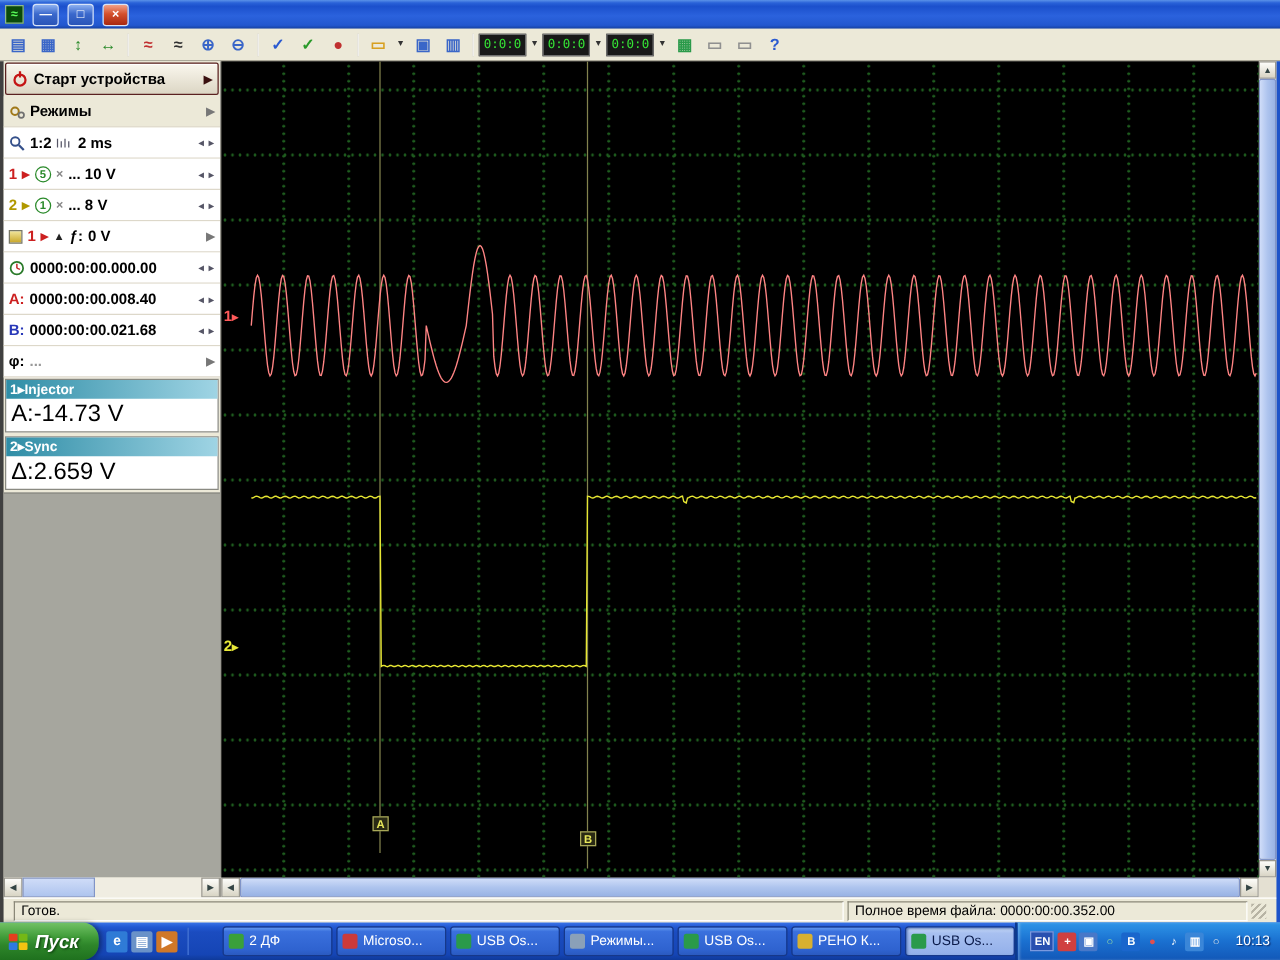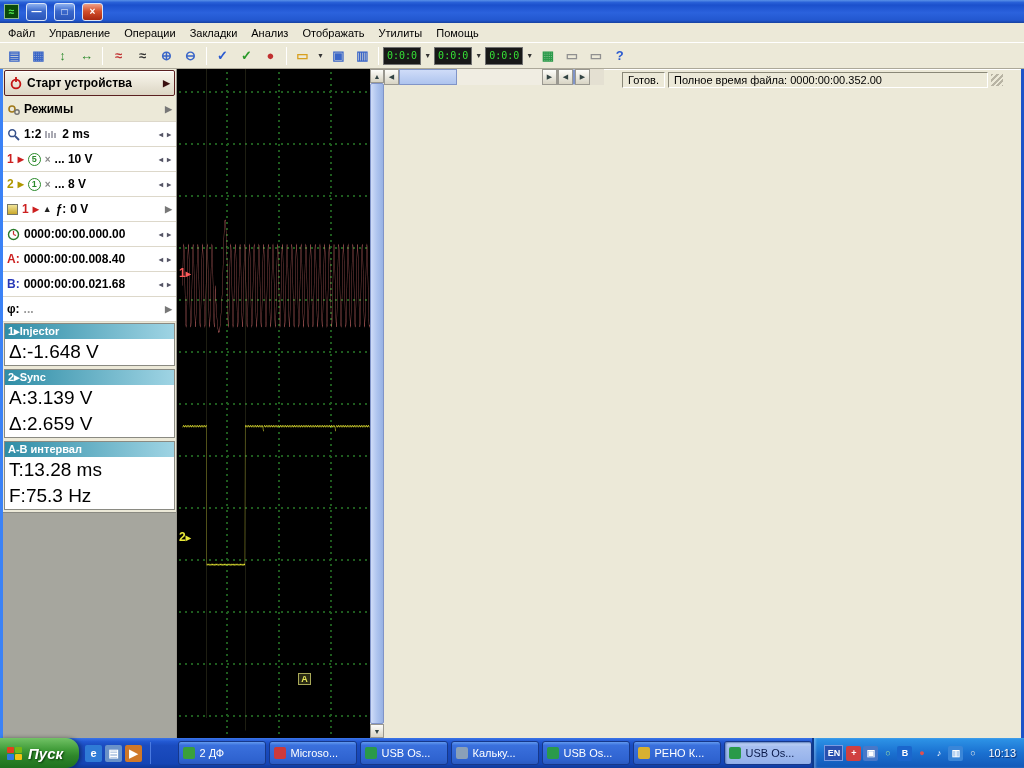--- a/index.html
+++ b/index.html
@@ -28,21 +28,21 @@
   .tb-btn { width:23px; height:22px; display:flex; align-items:center; justify-content:center;
     font-size:13px; font-weight:bold; border:1px solid transparent; border-radius:2px; }
   .tb-sep { width:1px; height:18px; background:#ACA899; border-right:1px solid #fff; margin:0 3px; }
   .tb-led { height:18px; background:#181818; color:#35e035; border:1px solid #707070;
     font-family:"DejaVu Sans Mono", monospace; font-size:10px; padding:0 3px;
     display:flex; align-items:center; }
   .tb-dd { width:11px; height:20px; display:flex; align-items:center; justify-content:center;
     font-size:7px; color:#333; }
 
   
-  .window-body { flex:1; display:flex; border-left:3px solid #3b82f6;
+  .window-body { flex:1; display:flex; flex-direction:column; border-left:3px solid #404040;
     border-right:3px solid #1d53c9; min-height:0; }
   .content { flex:1; display:flex; min-height:0; }
 
   
   .sidebar { width:174px; flex:0 0 174px; background:#ECE9D8; display:flex; flex-direction:column;
     border-right:1px solid #9a9890; }
   .start-row { height:26px; flex:0 0 26px; margin:1px; border:1px solid #5a2020; border-radius:2px;
     background:linear-gradient(#faf7ee,#dcd6c4); display:flex; align-items:center; gap:4px; padding:0 4px;
     font-weight:bold; font-size:12px; box-shadow:inset 0 1px 0 #fff; }
   .srow { height:25px; flex:0 0 25px; display:flex; align-items:center; gap:4px; padding:0 4px;
@@ -92,21 +92,21 @@
   .side-hscroll .sb-btn, .main-hscroll .sb-btn { width:15px; flex:0 0 15px; height:16px; }
   .side-hscroll .sb-thumb { flex:0 0 58px; background:linear-gradient(#cfdcf8,#aec4ee); border:1px solid #8094c8; }
   .side-hscroll .sb-track { flex:1; }
   .main-hscroll { flex:1; background:#f0ede2; display:flex; }
   .main-hscroll .sb-thumb { flex:1; background:linear-gradient(#cfdcf8,#aec4ee 50%,#98b2e4);
     border:1px solid #8094c8; border-radius:2px; }
   .sb-corner { width:14px; flex:0 0 14px; background:#e4e0d2; }
 
   
   .statusbar { height:20px; flex:0 0 20px; background:#ECE9D8; display:flex; align-items:center;
-    padding:1px 18px; gap:3px; border-top:1px solid #fff; }
+    padding:1px 8px; gap:3px; border-top:1px solid #fff; }
   .status-pane { height:16px; border:1px solid; border-color:#8a8878 #fff #fff #8a8878; padding:1px 5px;
     display:flex; align-items:center; white-space:nowrap; }
   .status-left { flex:1; }
   .status-right { width:320px; flex:0 0 320px; }
   .grip { width:12px; height:12px; background:repeating-linear-gradient(135deg,#b8b4a4 0 2px,transparent 2px 4px); }
 
   
   .taskbar { height:30px; flex:0 0 30px; display:flex; align-items:center;
     background:linear-gradient(180deg,#3a74e8 0%,#2258d2 12%,#1b4cc0 25%,#1545b5 85%,#0f3a9a 100%); }
   .start-btn { height:30px; padding:0 16px 0 7px; border-radius:0 13px 13px 0;
@@ -144,30 +144,20 @@
 
 <div class="screen">
 
   <div class="titlebar">
     <span class="app-icon">≈</span>
     <div class="win-btn">—</div>
     <div class="win-btn">□</div>
     <div class="win-btn close">×</div>
   </div>
 
-  <div class="menubar">
-      <span class="menu-item">Файл</span>
-      <span class="menu-item">Управление</span>
-      <span class="menu-item">Операции</span>
-      <span class="menu-item">Закладки</span>
-      <span class="menu-item">Анализ</span>
-      <span class="menu-item">Отображать</span>
-      <span class="menu-item">Утилиты</span>
-      <span class="menu-item">Помощь</span>
-    </div>
 
   <div class="toolbar">
       <div class="tb-btn" style="color: rgb(58, 102, 200);">▤</div>
       <div class="tb-btn" style="color: rgb(58, 102, 200);">▦</div>
       <div class="tb-btn" style="color: rgb(42, 138, 42);">↕</div>
       <div class="tb-btn" style="color: rgb(42, 138, 42);">↔</div>
       <div class="tb-sep"></div>
       <div class="tb-btn" style="color: rgb(192, 48, 48);">≈</div>
       <div class="tb-btn" style="color: rgb(48, 48, 48);">≈</div>
       <div class="tb-btn" style="color: rgb(58, 102, 200);">⊕</div>
@@ -302,31 +292,25 @@
         </div>
 
         <div class="srow">
           <span>φ:</span>
           <span class="gray-dots">...</span>
           <span class="row-menu-arrow">▶</span>
         </div>
 
         <div class="mpanel">
           <div class="mpanel-hd">1▸Injector</div>
-          <div class="mpanel-line">Δ:-1.648 V</div>
+          <div class="mpanel-line">A:-14.73 V</div>
         </div>
         <div class="mpanel">
           <div class="mpanel-hd">2▸Sync</div>
-          <div class="mpanel-line">A:3.139 V</div>
           <div class="mpanel-line">Δ:2.659 V</div>
-        </div>
-        <div class="mpanel">
-          <div class="mpanel-hd">А-В интервал</div>
-          <div class="mpanel-line">T:13.28 ms</div>
-          <div class="mpanel-line">F:75.3 Hz</div>
         </div>
 
         <div class="sidebar-fill"></div>
       </div>
 
       <div class="scope" id="scope">
         <svg id="scope-svg" viewBox="0 0 830 633" preserveAspectRatio="none">
             <path d="M127 0 L127 614" stroke="#82824e" fill="none" stroke-width="1"></path>
             <path d="M293 0 L293 626" stroke="#82824e" fill="none" stroke-width="1"></path>
             <path d="M24 205.0L25 193.1L26 182.3L27 173.7L28 168.1L29 166.0L30 167.7L31 173.0L32 181.3L33 191.9L34 203.8L35 215.8L36 226.7L37 235.6L38 241.5L39 244.0L40 242.6L41 237.7L42 229.7L43 219.2L44 207.4L45 195.4L46 184.3L47 175.2L48 168.9L49 166.1L50 167.1L51 171.6L52 179.4L53 189.7L54 201.4L55 213.4L56 224.7L57 234.0L58 240.6L59 243.8L60 243.2L61 239.0L62 231.5L63 221.5L64 209.8L65 197.8L66 186.4L67 176.8L68 169.9L69 166.4L70 166.6L71 170.4L72 177.6L73 187.5L74 199.0L75 211.0L76 222.5L77 232.4L78 239.6L79 243.4L80 243.6L81 240.1L82 233.2L83 223.6L84 212.2L85 200.2L86 188.5L87 178.5L88 171.0L89 166.8L90 166.2L91 169.4L92 176.0L93 185.3L94 196.6L95 208.6L96 220.3L97 230.6L98 238.4L99 242.9L100 243.9L101 241.1L102 234.8L103 225.7L104 214.6L105 202.6L106 190.8L107 180.3L108 172.3L109 167.4L110 166.0L111 168.5L112 174.4L113 183.3L114 194.2L115 206.2L116 218.1L117 228.7L118 237.0L119 242.3L120 244.0L121 241.9L122 236.3L123 227.7L124 216.9L125 205.0L126 193.1L127 182.3L128 173.7L129 168.1L130 166.0L131 167.7L132 173.0L133 181.3L134 191.9L135 203.8L136 215.8L137 226.7L138 235.6L139 241.5L140 244.0L141 242.6L142 237.7L143 229.7L144 219.2L145 207.4L146 195.4L147 184.3L148 175.2L149 168.9L150 166.1L151 167.1L152 171.6L153 179.4L154 189.7L155 201.4L156 213.4L157 224.7L158 234.0L159 240.6L160 243.8L161 243.2L162 239.0L163 231.5L164 205.0L165 209.3L166 213.6L167 217.8L168 221.8L169 225.7L170 229.4L171 232.9L172 236.1L173 239.0L174 241.6L175 243.8L176 245.7L177 247.1L178 248.2L179 248.8L180 249.0L181 248.8L182 248.2L183 247.1L184 245.7L185 243.8L186 241.6L187 239.0L188 236.1L189 232.9L190 229.4L191 225.7L192 221.8L193 217.8L194 213.6L195 209.3L196 205.0L197 196.2L198 187.5L199 179.2L200 171.5L201 164.4L202 158.1L203 152.8L204 148.6L205 145.5L206 143.6L207 143.0L208 143.6L209 145.5L210 148.6L211 152.8L212 158.1L213 164.4L214 171.5L215 179.2L216 187.5L217 196.2L218 228.7L219 237.0L220 242.3L221 244.0L222 241.9L223 236.3L224 227.7L225 216.9L226 205.0L227 193.1L228 182.3L229 173.7L230 168.1L231 166.0L232 167.7L233 173.0L234 181.3L235 191.9L236 203.8L237 215.8L238 226.7L239 235.6L240 241.5L241 244.0L242 242.6L243 237.7L244 229.7L245 219.2L246 207.4L247 195.4L248 184.3L249 175.2L250 168.9L251 166.1L252 167.1L253 171.6L254 179.4L255 189.7L256 201.4L257 213.4L258 224.7L259 234.0L260 240.6L261 243.8L262 243.2L263 239.0L264 231.5L265 221.5L266 209.8L267 197.8L268 186.4L269 176.8L270 169.9L271 166.4L272 166.6L273 170.4L274 177.6L275 187.5L276 199.0L277 211.0L278 222.5L279 232.4L280 239.6L281 243.4L282 243.6L283 240.1L284 233.2L285 223.6L286 212.2L287 200.2L288 188.5L289 178.5L290 171.0L291 166.8L292 166.2L293 169.4L294 176.0L295 185.3L296 196.6L297 208.6L298 220.3L299 230.6L300 238.4L301 242.9L302 243.9L303 241.1L304 234.8L305 225.7L306 214.6L307 202.6L308 190.8L309 180.3L310 172.3L311 167.4L312 166.0L313 168.5L314 174.4L315 183.3L316 194.2L317 206.2L318 218.1L319 228.7L320 237.0L321 242.3L322 244.0L323 241.9L324 236.3L325 227.7L326 216.9L327 205.0L328 193.1L329 182.3L330 173.7L331 168.1L332 166.0L333 167.7L334 173.0L335 181.3L336 191.9L337 203.8L338 215.8L339 226.7L340 235.6L341 241.5L342 244.0L343 242.6L344 237.7L345 229.7L346 219.2L347 207.4L348 195.4L349 184.3L350 175.2L351 168.9L352 166.1L353 167.1L354 171.6L355 179.4L356 189.7L357 201.4L358 213.4L359 224.7L360 234.0L361 240.6L362 243.8L363 243.2L364 239.0L365 231.5L366 221.5L367 209.8L368 197.8L369 186.4L370 176.8L371 169.9L372 166.4L373 166.6L374 170.4L375 177.6L376 187.5L377 199.0L378 211.0L379 222.5L380 232.4L381 239.6L382 243.4L383 243.6L384 240.1L385 233.2L386 223.6L387 212.2L388 200.2L389 188.5L390 178.5L391 171.0L392 166.8L393 166.2L394 169.4L395 176.0L396 185.3L397 196.6L398 208.6L399 220.3L400 230.6L401 238.4L402 242.9L403 243.9L404 241.1L405 234.8L406 225.7L407 214.6L408 202.6L409 190.8L410 180.3L411 172.3L412 167.4L413 166.0L414 168.5L415 174.4L416 183.3L417 194.2L418 206.2L419 218.1L420 228.7L421 237.0L422 242.3L423 244.0L424 241.9L425 236.3L426 227.7L427 216.9L428 205.0L429 193.1L430 182.3L431 173.7L432 168.1L433 166.0L434 167.7L435 173.0L436 181.3L437 191.9L438 203.8L439 215.8L440 226.7L441 235.6L442 241.5L443 244.0L444 242.6L445 237.7L446 229.7L447 219.2L448 207.4L449 195.4L450 184.3L451 175.2L452 168.9L453 166.1L454 167.1L455 171.6L456 179.4L457 189.7L458 201.4L459 213.4L460 224.7L461 234.0L462 240.6L463 243.8L464 243.2L465 239.0L466 231.5L467 221.5L468 209.8L469 197.8L470 186.4L471 176.8L472 169.9L473 166.4L474 166.6L475 170.4L476 177.6L477 187.5L478 199.0L479 211.0L480 222.5L481 232.4L482 239.6L483 243.4L484 243.6L485 240.1L486 233.2L487 223.6L488 212.2L489 200.2L490 188.5L491 178.5L492 171.0L493 166.8L494 166.2L495 169.4L496 176.0L497 185.3L498 196.6L499 208.6L500 220.3L501 230.6L502 238.4L503 242.9L504 243.9L505 241.1L506 234.8L507 225.7L508 214.6L509 202.6L510 190.8L511 180.3L512 172.3L513 167.4L514 166.0L515 168.5L516 174.4L517 183.3L518 194.2L519 206.2L520 218.1L521 228.7L522 237.0L523 242.3L524 244.0L525 241.9L526 236.3L527 227.7L528 216.9L529 205.0L530 193.1L531 182.3L532 173.7L533 168.1L534 166.0L535 167.7L536 173.0L537 181.3L538 191.9L539 203.8L540 215.8L541 226.7L542 235.6L543 241.5L544 244.0L545 242.6L546 237.7L547 229.7L548 219.2L549 207.4L550 195.4L551 184.3L552 175.2L553 168.9L554 166.1L555 167.1L556 171.6L557 179.4L558 189.7L559 201.4L560 213.4L561 224.7L562 234.0L563 240.6L564 243.8L565 243.2L566 239.0L567 231.5L568 221.5L569 209.8L570 197.8L571 186.4L572 176.8L573 169.9L574 166.4L575 166.6L576 170.4L577 177.6L578 187.5L579 199.0L580 211.0L581 222.5L582 232.4L583 239.6L584 243.4L585 243.6L586 240.1L587 233.2L588 223.6L589 212.2L590 200.2L591 188.5L592 178.5L593 171.0L594 166.8L595 166.2L596 169.4L597 176.0L598 185.3L599 196.6L600 208.6L601 220.3L602 230.6L603 238.4L604 242.9L605 243.9L606 241.1L607 234.8L608 225.7L609 214.6L610 202.6L611 190.8L612 180.3L613 172.3L614 167.4L615 166.0L616 168.5L617 174.4L618 183.3L619 194.2L620 206.2L621 218.1L622 228.7L623 237.0L624 242.3L625 244.0L626 241.9L627 236.3L628 227.7L629 216.9L630 205.0L631 193.1L632 182.3L633 173.7L634 168.1L635 166.0L636 167.7L637 173.0L638 181.3L639 191.9L640 203.8L641 215.8L642 226.7L643 235.6L644 241.5L645 244.0L646 242.6L647 237.7L648 229.7L649 219.2L650 207.4L651 195.4L652 184.3L653 175.2L654 168.9L655 166.1L656 167.1L657 171.6L658 179.4L659 189.7L660 201.4L661 213.4L662 224.7L663 234.0L664 240.6L665 243.8L666 243.2L667 239.0L668 231.5L669 221.5L670 209.8L671 197.8L672 186.4L673 176.8L674 169.9L675 166.4L676 166.6L677 170.4L678 177.6L679 187.5L680 199.0L681 211.0L682 222.5L683 232.4L684 239.6L685 243.4L686 243.6L687 240.1L688 233.2L689 223.6L690 212.2L691 200.2L692 188.5L693 178.5L694 171.0L695 166.8L696 166.2L697 169.4L698 176.0L699 185.3L700 196.6L701 208.6L702 220.3L703 230.6L704 238.4L705 242.9L706 243.9L707 241.1L708 234.8L709 225.7L710 214.6L711 202.6L712 190.8L713 180.3L714 172.3L715 167.4L716 166.0L717 168.5L718 174.4L719 183.3L720 194.2L721 206.2L722 218.1L723 228.7L724 237.0L725 242.3L726 244.0L727 241.9L728 236.3L729 227.7L730 216.9L731 205.0L732 193.1L733 182.3L734 173.7L735 168.1L736 166.0L737 167.7L738 173.0L739 181.3L740 191.9L741 203.8L742 215.8L743 226.7L744 235.6L745 241.5L746 244.0L747 242.6L748 237.7L749 229.7L750 219.2L751 207.4L752 195.4L753 184.3L754 175.2L755 168.9L756 166.1L757 167.1L758 171.6L759 179.4L760 189.7L761 201.4L762 213.4L763 224.7L764 234.0L765 240.6L766 243.8L767 243.2L768 239.0L769 231.5L770 221.5L771 209.8L772 197.8L773 186.4L774 176.8L775 169.9L776 166.4L777 166.6L778 170.4L779 177.6L780 187.5L781 199.0L782 211.0L783 222.5L784 232.4L785 239.6L786 243.4L787 243.6L788 240.1L789 233.2L790 223.6L791 212.2L792 200.2L793 188.5L794 178.5L795 171.0L796 166.8L797 166.2L798 169.4L799 176.0L800 185.3L801 196.6L802 208.6L803 220.3L804 230.6L805 238.4L806 242.9L807 243.9L808 241.1L809 234.8L810 225.7L811 214.6L812 202.6L813 190.8L814 180.3L815 172.3L816 167.4L817 166.0L818 168.5L819 174.4L820 183.3L821 194.2L822 206.2L823 218.1L824 228.7L825 237.0L826 242.3L827 244.0L828 241.9" stroke="#ff8484" fill="none" stroke-width="1.1"></path>
@@ -396,21 +380,21 @@
         <div class="task-btn">
           <span class="task-ico" style="background: rgb(204, 58, 58);"></span>
           <span>Microso...</span>
         </div>
         <div class="task-btn">
           <span class="task-ico" style="background: rgb(42, 154, 74);"></span>
           <span>USB Os...</span>
         </div>
         <div class="task-btn">
           <span class="task-ico" style="background: rgb(138, 160, 184);"></span>
-          <span>Кальку...</span>
+          <span>Режимы...</span>
         </div>
         <div class="task-btn">
           <span class="task-ico" style="background: rgb(42, 154, 74);"></span>
           <span>USB Os...</span>
         </div>
         <div class="task-btn">
           <span class="task-ico" style="background: rgb(216, 176, 48);"></span>
           <span>РЕНО К...</span>
         </div>
         <div class="task-btn active">

